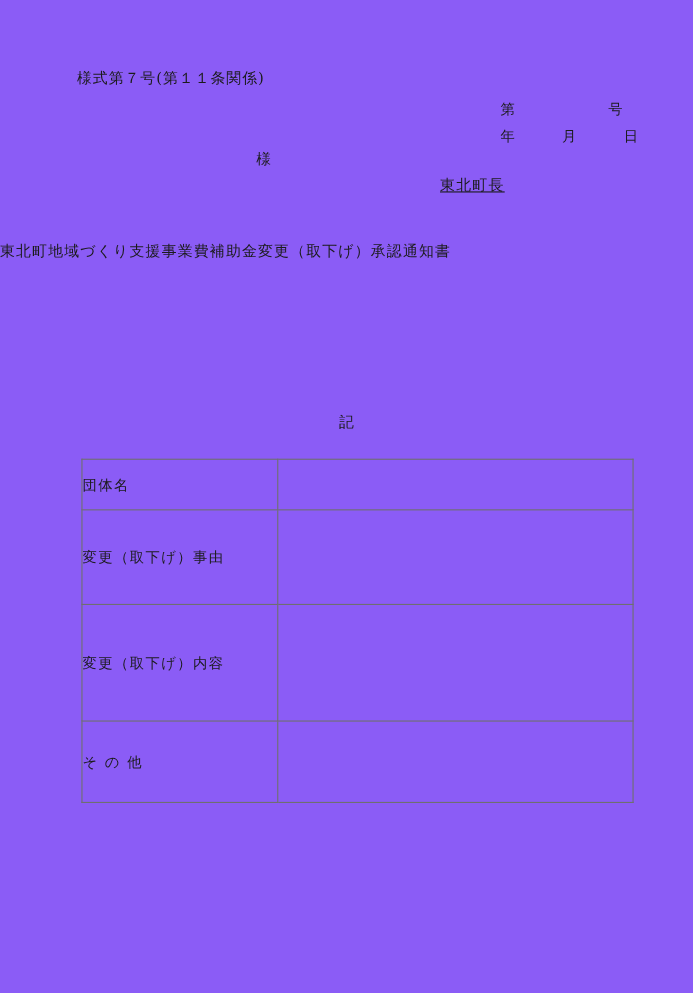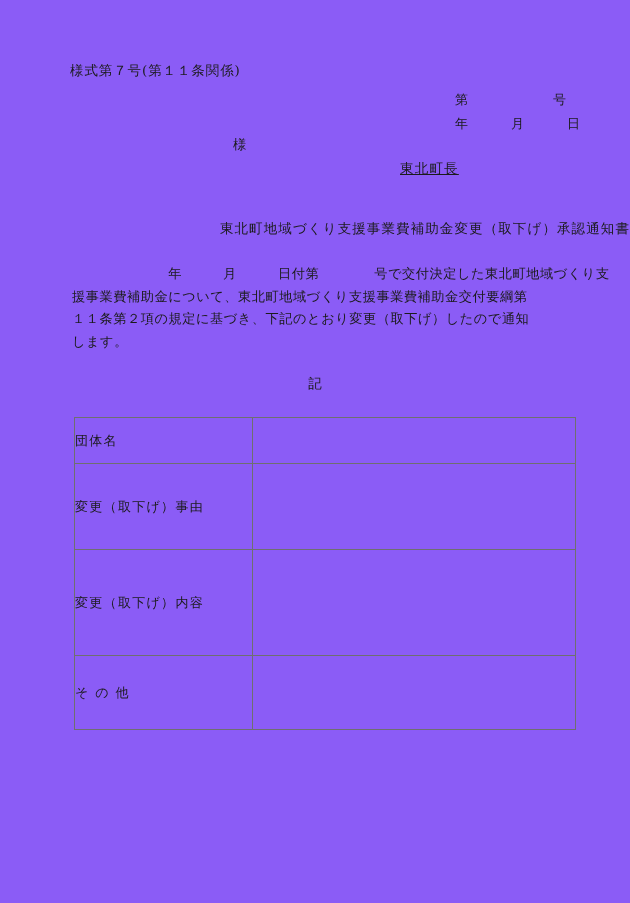--- a/index.html
+++ b/index.html
@@ -68,21 +68,21 @@
     white-space: pre;
     text-decoration: underline;
   }
 
   
   .doc-title {
     position: absolute;
     left: 0;
     right: 0;
     top: 220px;
-    text-align: right;
+    text-align: left;
     font-size: 13.5px;
     letter-spacing: 1.1px;
     white-space: pre;
   }
 
   
   .body-block {
     position: absolute;
     left: 72px;
     top: 263px;
@@ -150,26 +150,20 @@
   <div class="doc-number">第　　　　　　号</div>
 
   <div class="doc-date">年　　　月　　　日</div>
 
   <div class="addressee">様</div>
 
   <div class="issuer">東北町長</div>
 
   <div class="doc-title">東北町地域づくり支援事業費補助金変更（取下げ）承認通知書</div>
 
-  <div class="body-block">
-    <div class="body-line">　　　　　　　年　　　月　　　日付第　　　　号で交付決定した東北町地域づくり支</div>
-    <div class="body-line">援事業費補助金について、東北町地域づくり支援事業費補助金交付要綱第</div>
-    <div class="body-line">１１条第２項の規定に基づき、下記のとおり変更（取下げ）したので通知</div>
-    <div class="body-line">します。</div>
-  </div>
 
   <div class="ki-mark">記</div>
 
   <table class="form-table">
     <tbody>
       <tr class="row-h1">
         <td class="label-cell">団体名</td>
         <td class="value-cell"></td>
       </tr>
       <tr class="row-h2">

